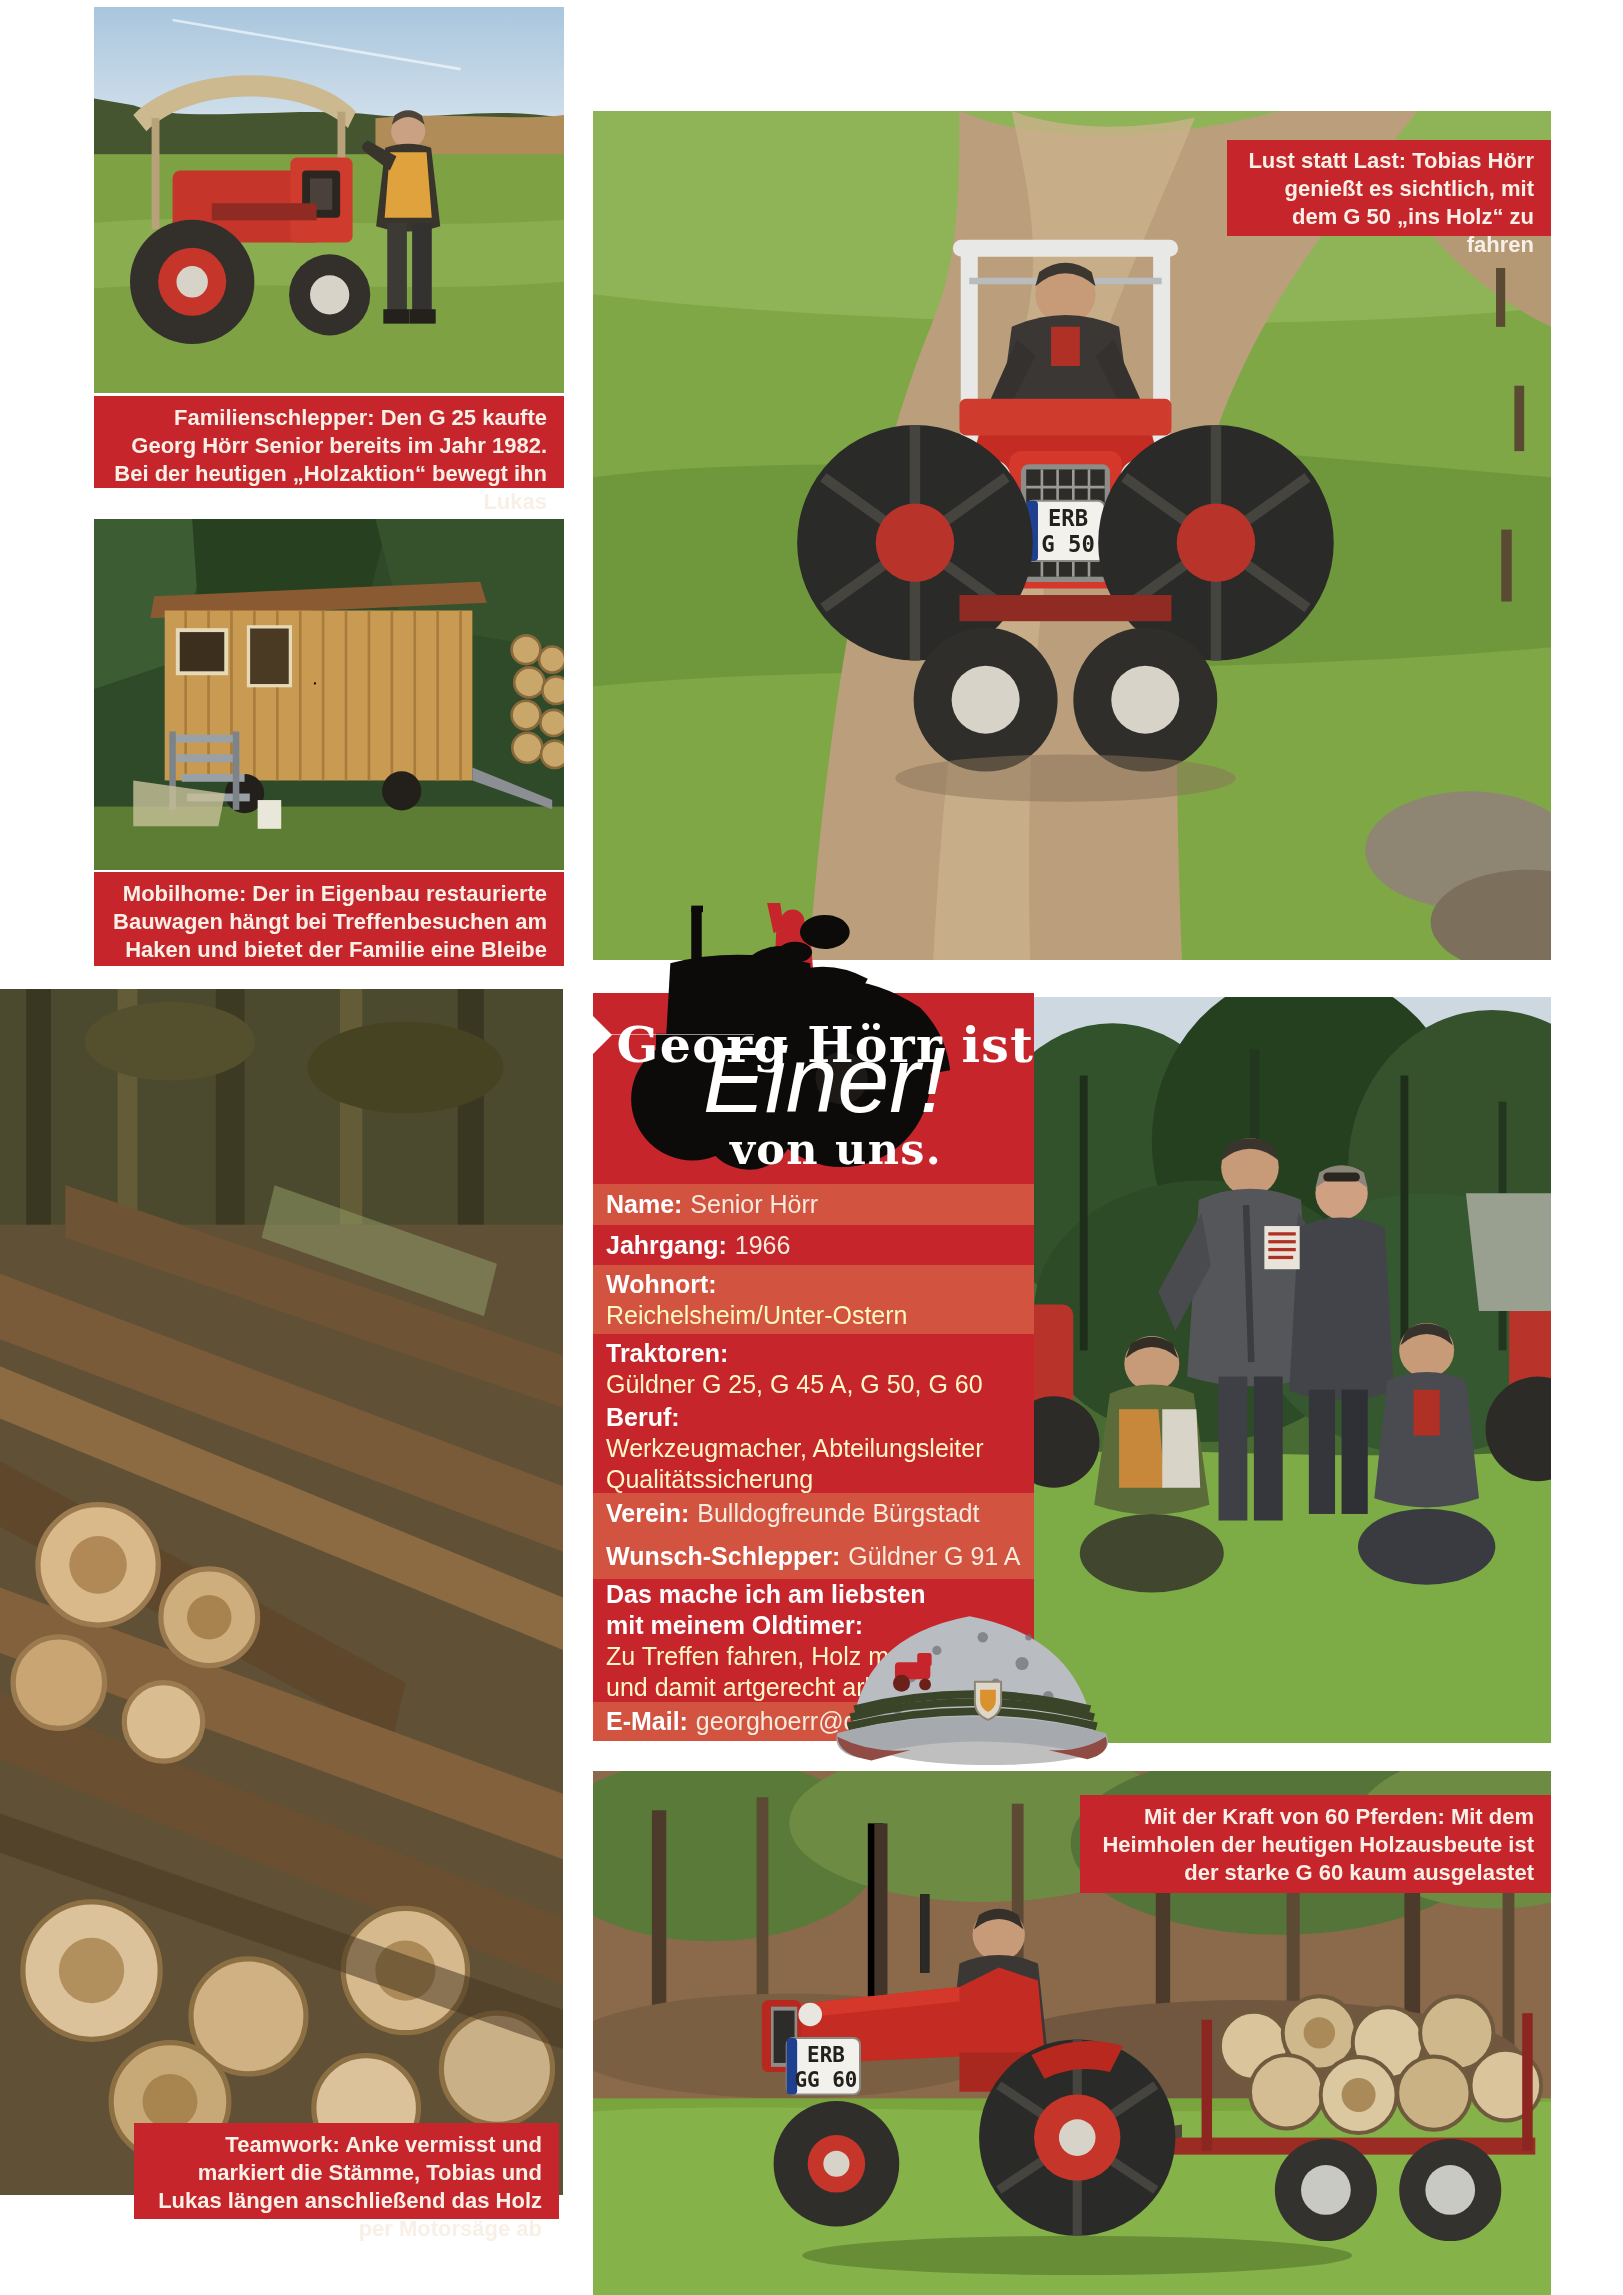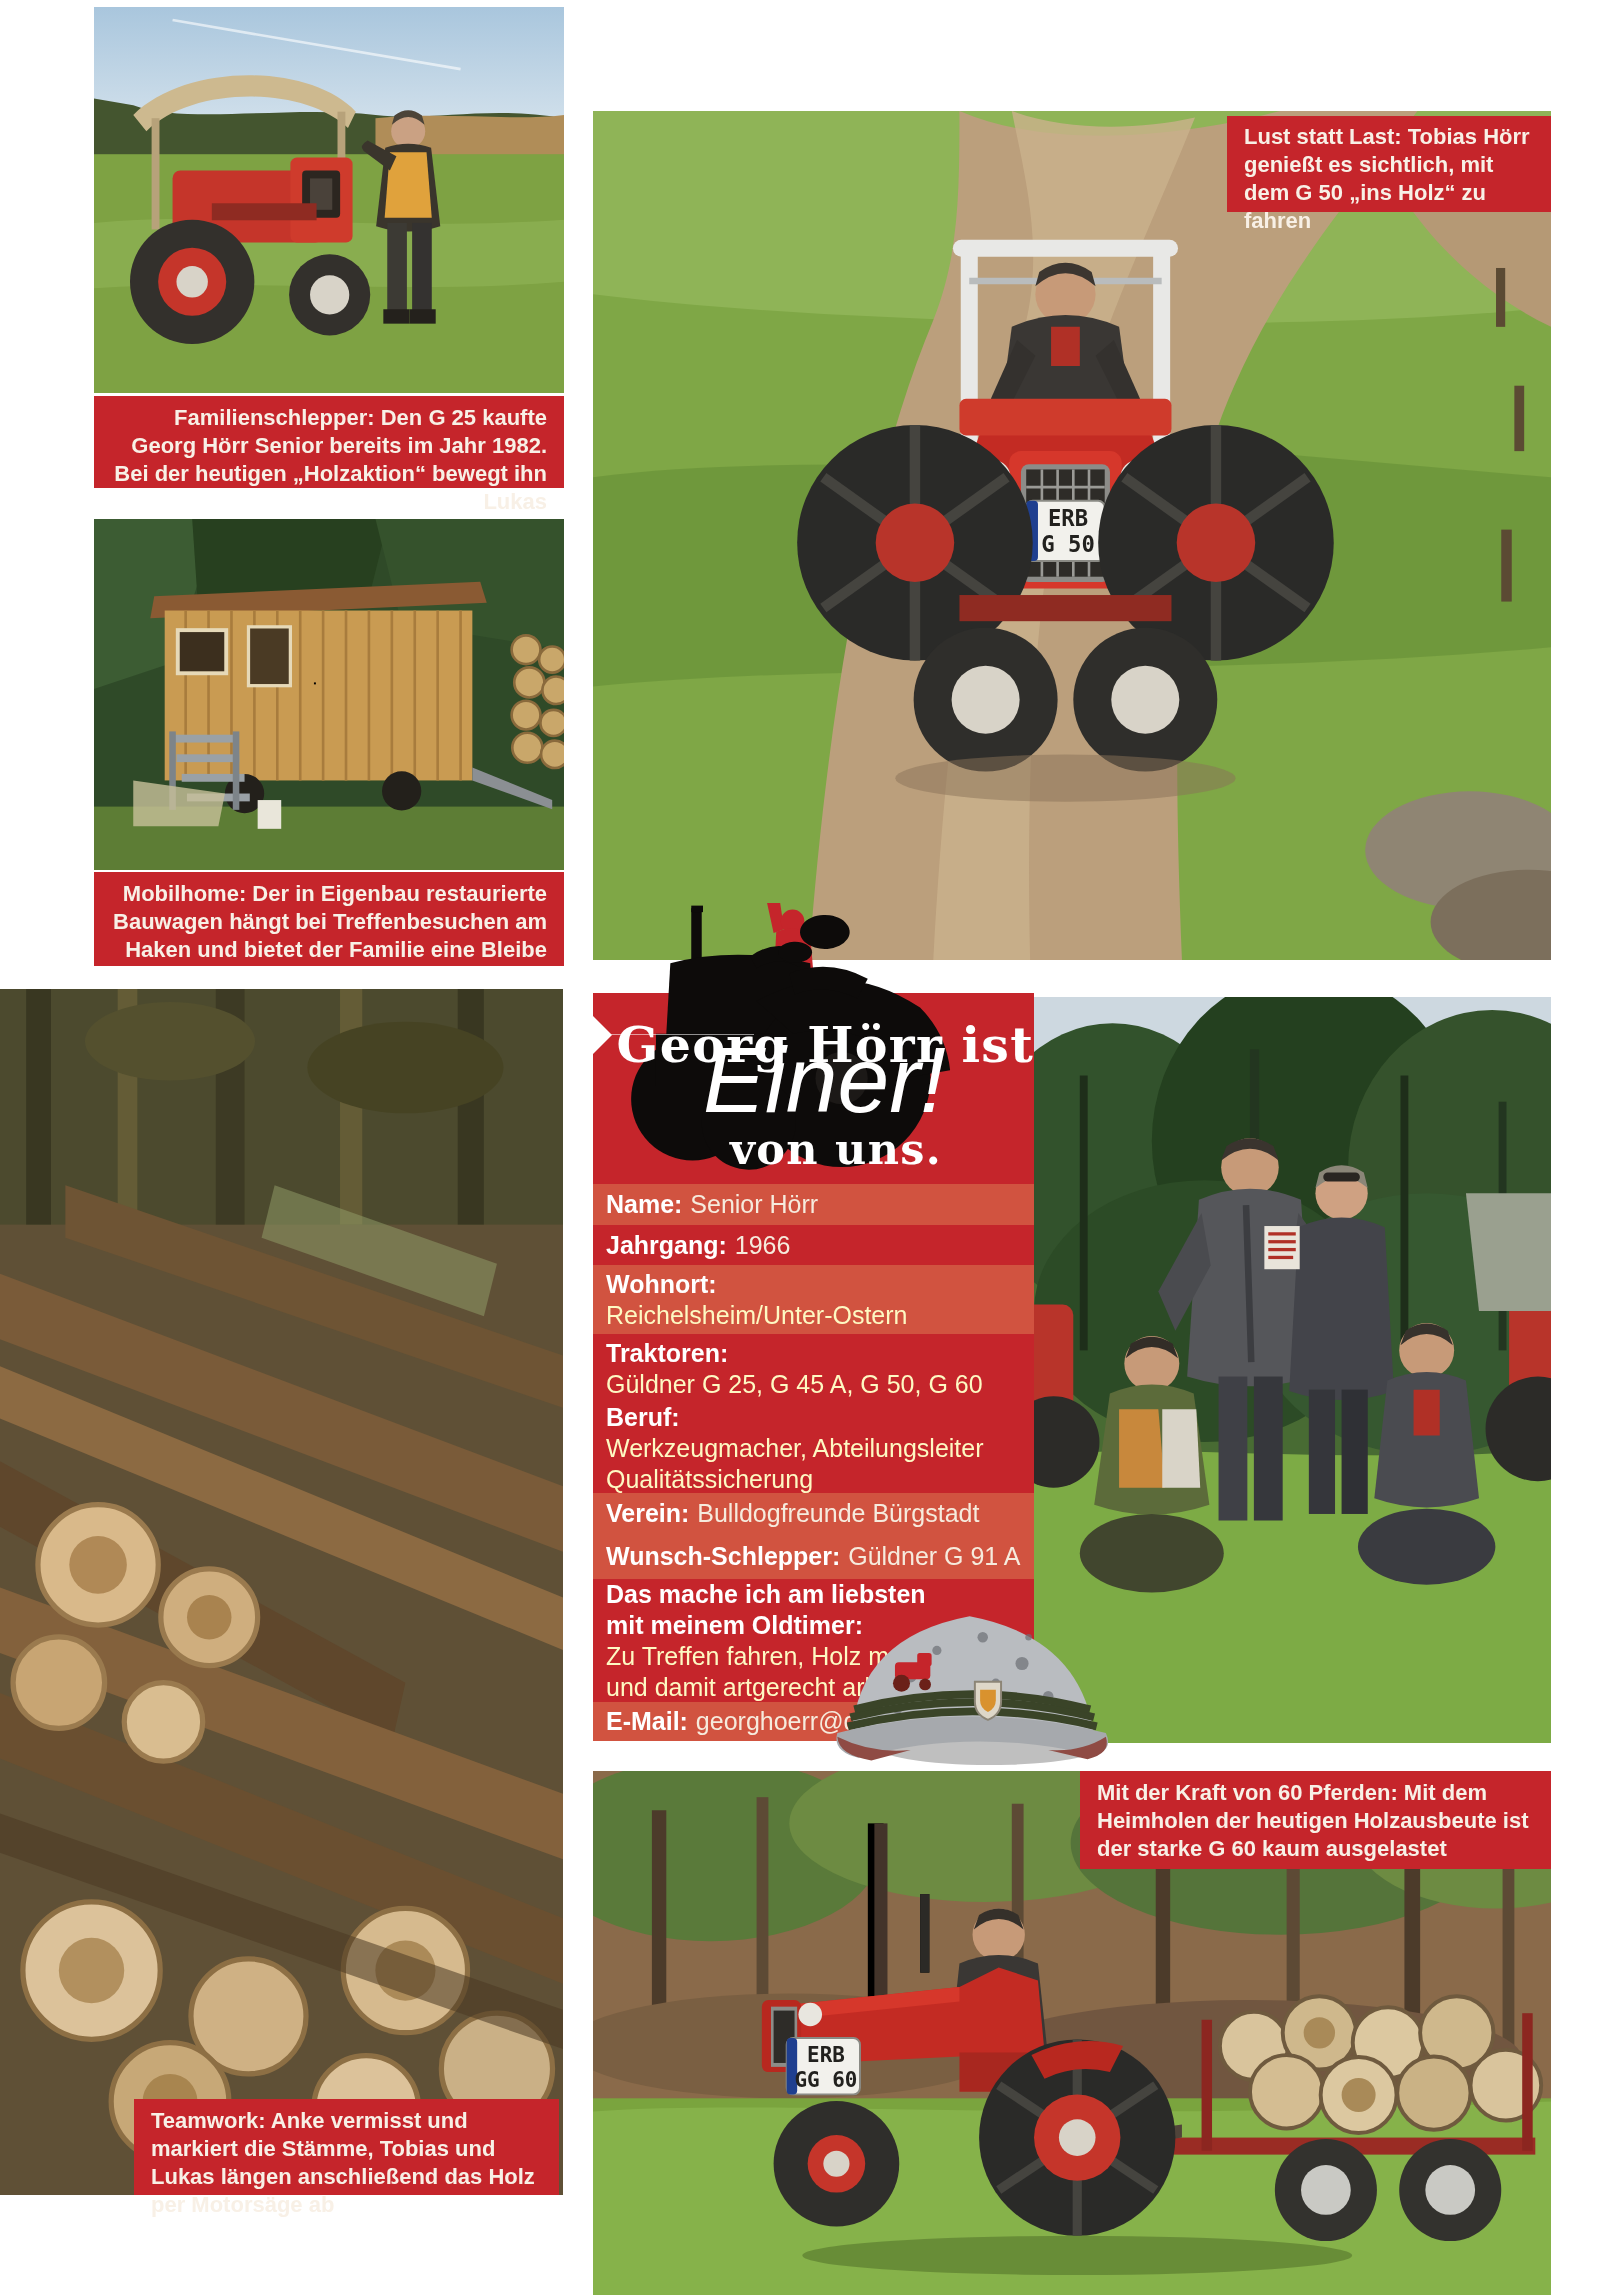--- a/index.html
+++ b/index.html
@@ -2,21 +2,21 @@
 <html style="font-size:10.5px"><head>
 <meta charset="utf-8">
 <style>
   html,body{margin:0;padding:0;background:#ffffff;}
   #page{position:relative;width:1623px;height:2295px;background:#ffffff;overflow:hidden;
         font-family:"Liberation Sans", sans-serif;}
   .photo{position:absolute;overflow:hidden;background:#7d8c68;}
   .photo svg{display:block;width:100%;height:100%;}
   .cap{position:absolute;background:#c5252b;color:#f8f0e6;font-weight:700;
        font-size:22px;line-height:28px;padding:7.9px 17px;box-sizing:border-box;text-align:right;}
-  .cap.right{text-align:left;}
+  .cap.right{text-align:right;margin-top:24px;}
   
   #logo-panel{position:absolute;left:593px;top:993px;width:441px;height:192px;background:#c5252b;}
   #logo-overlay{position:absolute;left:593px;top:903px;width:441px;height:302px;pointer-events:none;}
   #logo-overlay svg{position:absolute;left:0;top:0;}
   .logo-intro{position:absolute;left:23.6px;top:113px;color:#ffffff;
       font-family:"DejaVu Serif", serif;font-weight:700;font-size:49px;letter-spacing:1.3px;white-space:nowrap;}
   .logo-big{position:absolute;left:110px;top:124px;color:#ffffff;
       font-family:Liberation Sans, sans-serif;font-style:italic;font-weight:400;font-size:93px;white-space:nowrap;}
   .logo-suffix{position:absolute;left:137px;top:221px;color:#ffffff;
       font-family:"DejaVu Serif", serif;font-weight:700;font-size:43px;letter-spacing:1.3px;white-space:nowrap;}

